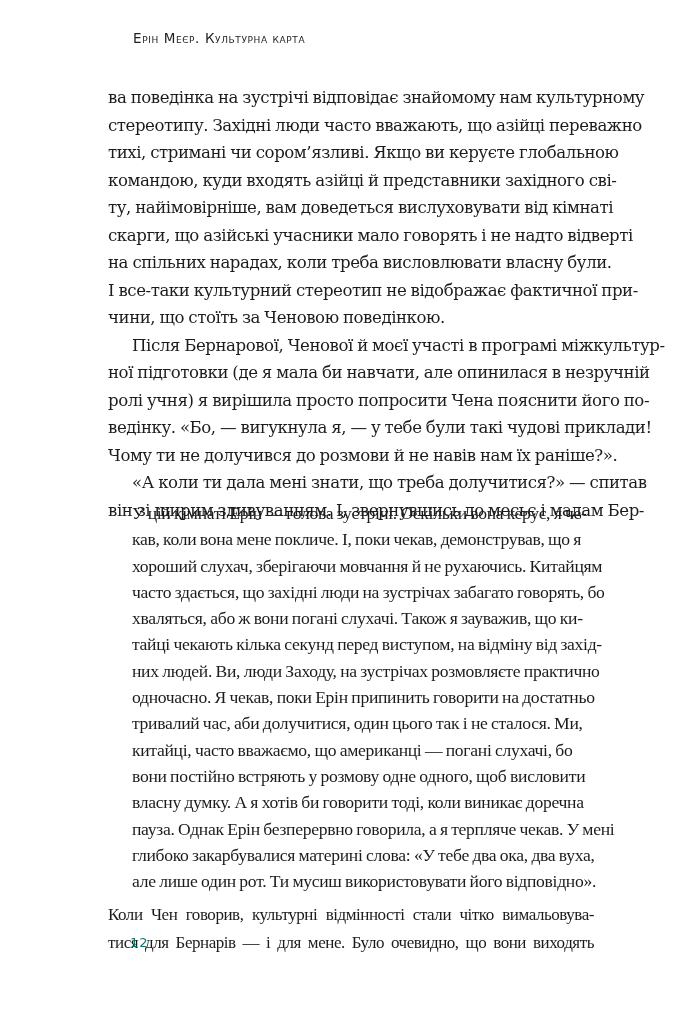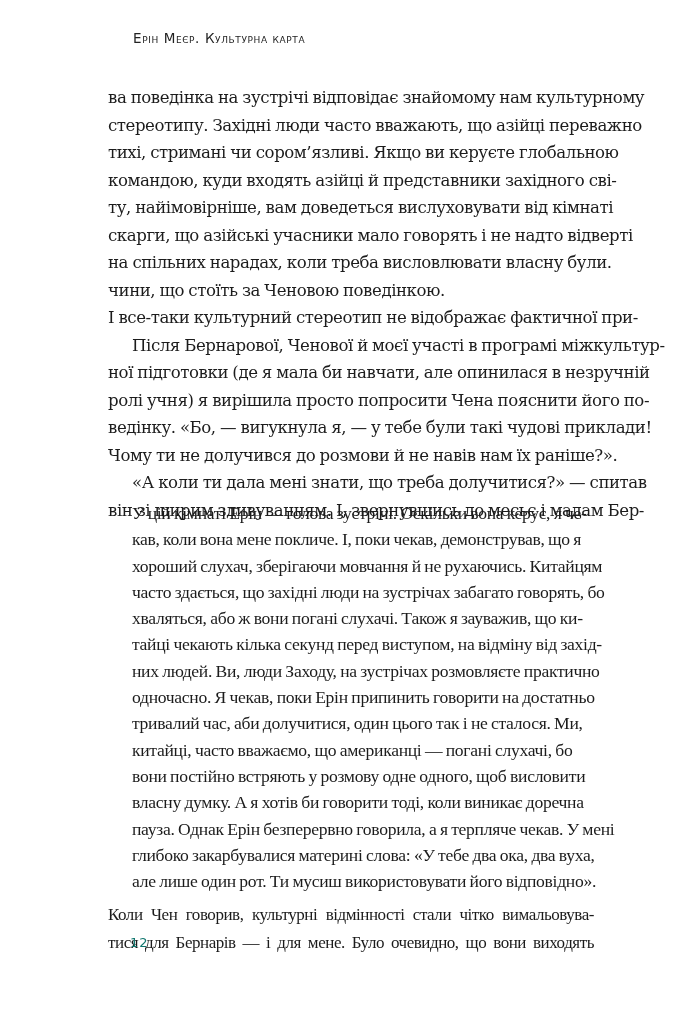--- a/index.html
+++ b/index.html
@@ -94,22 +94,22 @@
 <div class="running-head">Ерін Меєр. Культурна карта</div>
 
 <div class="body-text">
   <span class="line">ва поведінка на зустрічі відповідає знайомому нам культурному</span>
   <span class="line">стереотипу. Західні люди часто вважають, що азійці переважно</span>
   <span class="line">тихі, стримані чи сором’язливі. Якщо ви керуєте глобальною</span>
   <span class="line">командою, куди входять азійці й представники західного сві-</span>
   <span class="line">ту, найімовірніше, вам доведеться вислуховувати від кімнаті</span>
   <span class="line">скарги, що азійські учасники мало говорять і не надто відверті</span>
   <span class="line">на спільних нарадах, коли треба висловлювати власну були.</span>
+  <span class="line">І все-таки культурний стереотип не відображає фактичної при-</span>
   <span class="line last">чини, що стоїть за Ченовою поведінкою.</span>
-  <span class="line">І все-таки культурний стереотип не відображає фактичної при-</span>
   <span class="line indent">Після Бернарової, Ченової й моєї участі в програмі міжкультур-</span>
   <span class="line">ної підготовки (де я мала би навчати, але опинилася в незручній</span>
   <span class="line">ролі учня) я вирішила просто попросити Чена пояснити його по-</span>
   <span class="line">ведінку. «Бо, — вигукнула я, — у тебе були такі чудові приклади!</span>
   <span class="line last">Чому ти не долучився до розмови й не навів нам їх раніше?».</span>
   <span class="line indent">«А коли ти дала мені знати, що треба долучитися?» — спитав</span>
   <span class="line">він зі щирим здивуванням. І, звернувшись до месьє і мадам Бер-</span>
 </div>
 
 <div class="blockquote">

